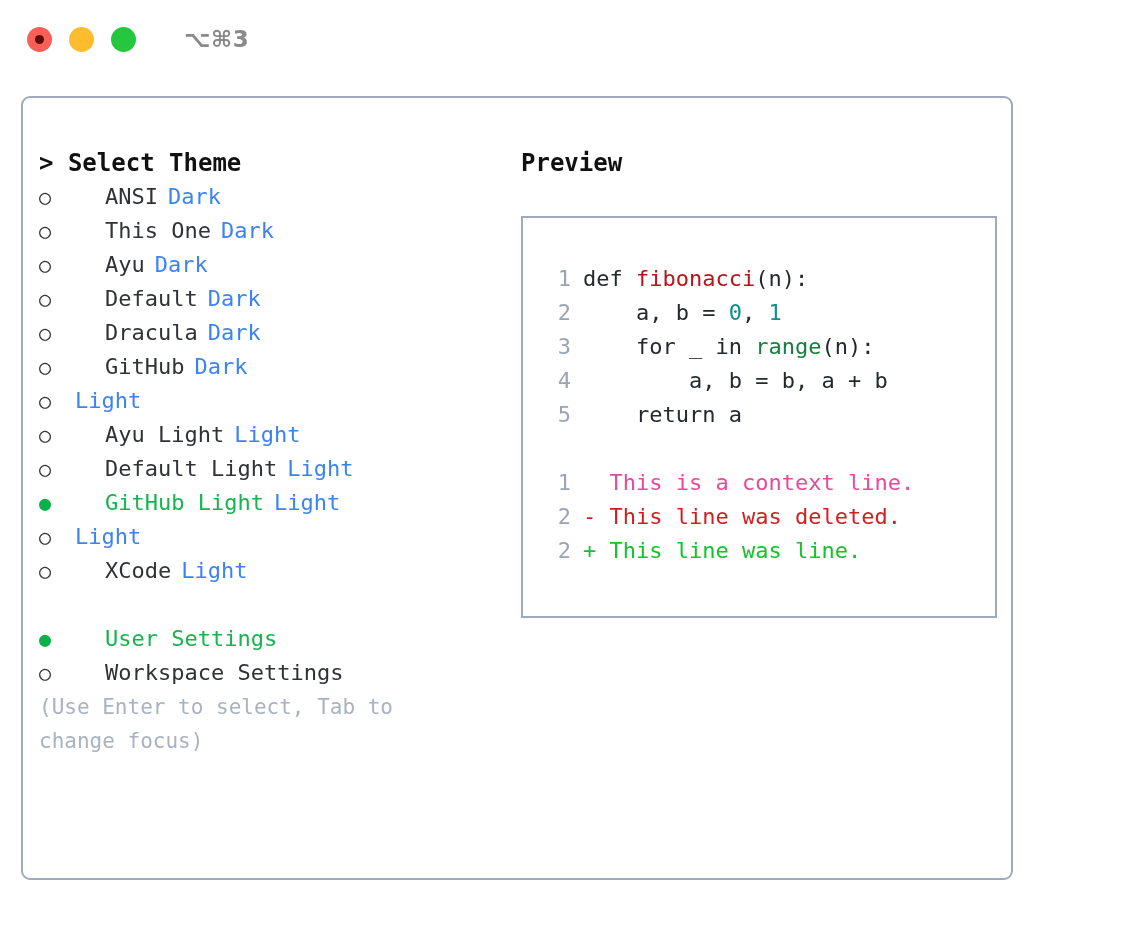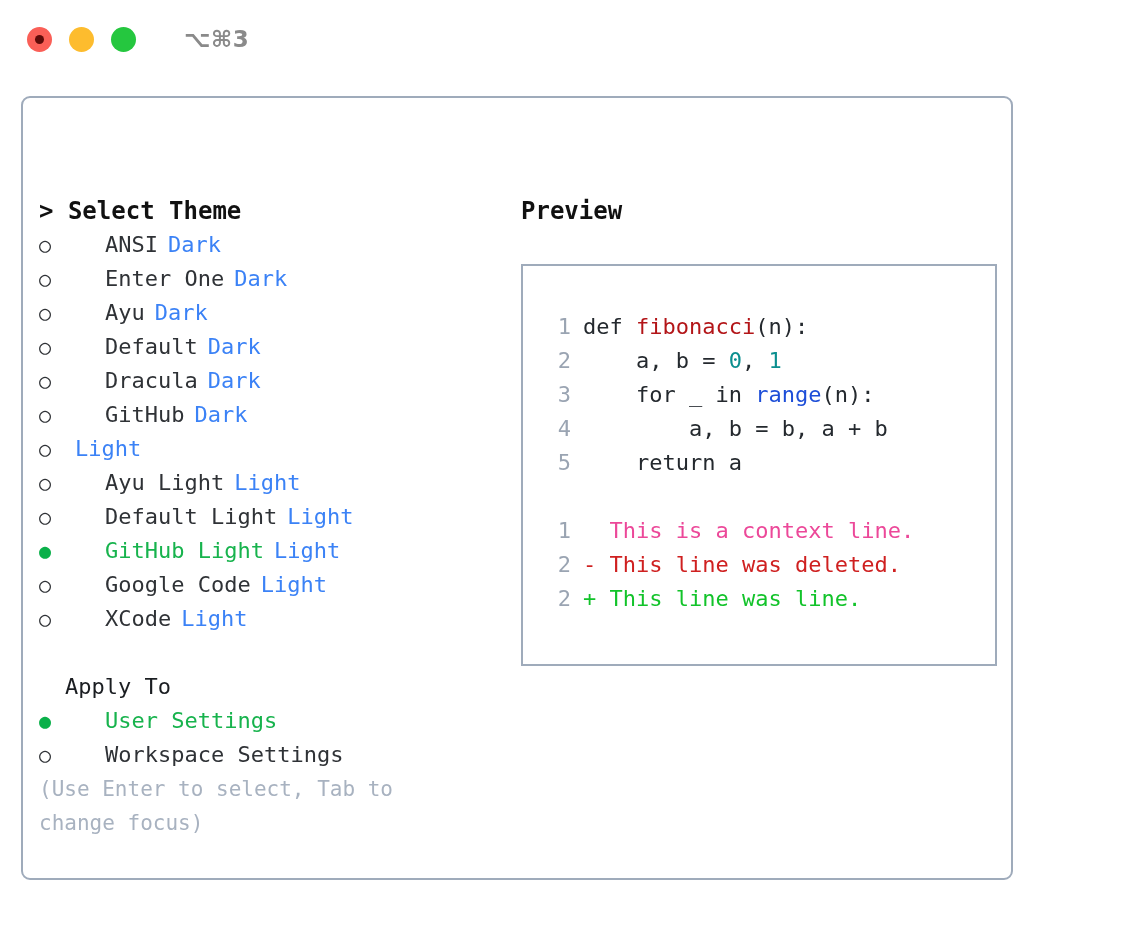--- a/index.html
+++ b/index.html
@@ -94,21 +94,20 @@
     top: 48px;
     width: 470px;
   }
 
   .section-title {
     font-size: 24px;
     font-weight: bold;
     color: #111111;
     line-height: 34px;
     white-space: pre;
-    margin-top: 48px;
   }
 
   .opt-list { margin-top: 0; }
 
   .opt-row {
     display: flex;
     align-items: baseline;
     line-height: 34px;
     font-size: 22px;
     white-space: pre;
@@ -183,21 +182,21 @@
     width: 28px;
     flex: 0 0 28px;
     text-align: right;
     color: #9aa4b2;
     margin-right: 12px;
   }
   .code-text { color: #24292e; }
 
   .tok-fn    { color: #b31518; }
   .tok-num   { color: #0b8f8f; }
-  .tok-call  { color: #1d4ed8; text-align: center; }
+  .tok-call  { color: #15803d; text-align: center; }
   .tok-plain { color: #24292e; }
 
   .blank-line { height: 34px; }
 
   .diff-ctx  { color: #ec4899; }
   .diff-del  { color: #cf2020; }
   .diff-add  { color: #12c32a; }
 </style>
 </head>
 <body>
@@ -225,21 +224,21 @@
         <div class="opt-list">
 
           <div class="opt-row">
             <span class="opt-marker">○</span>
             <span class="opt-label">ANSI</span>
             <span class="opt-suffix">Dark</span>
           </div>
 
           <div class="opt-row">
             <span class="opt-marker">○</span>
-            <span class="opt-label">Enter One</span>
+            <span class="opt-label">This One</span>
             <span class="opt-suffix">Dark</span>
           </div>
 
           <div class="opt-row">
             <span class="opt-marker">○</span>
             <span class="opt-label">Ayu</span>
             <span class="opt-suffix">Dark</span>
           </div>
 
           <div class="opt-row">
@@ -278,35 +277,33 @@
           </div>
 
           <div class="opt-row selected">
             <span class="opt-marker sel">●</span>
             <span class="opt-label">GitHub Light</span>
             <span class="opt-suffix">Light</span>
           </div>
 
           <div class="opt-row">
             <span class="opt-marker">○</span>
-            <span class="opt-label">Google Code</span>
             <span class="opt-suffix">Light</span>
           </div>
 
           <div class="opt-row">
             <span class="opt-marker">○</span>
             <span class="opt-label">XCode</span>
             <span class="opt-suffix">Light</span>
           </div>
 
         </div>
 
         <div class="spacer-row"></div>
 
-        <div class="applyto-label">Apply To</div>
 
         <div class="opt-list">
           <div class="opt-row selected">
             <span class="opt-marker sel">●</span>
             <span class="opt-label">User Settings</span>
           </div>
           <div class="opt-row">
             <span class="opt-marker">○</span>
             <span class="opt-label">Workspace Settings</span>
           </div>

